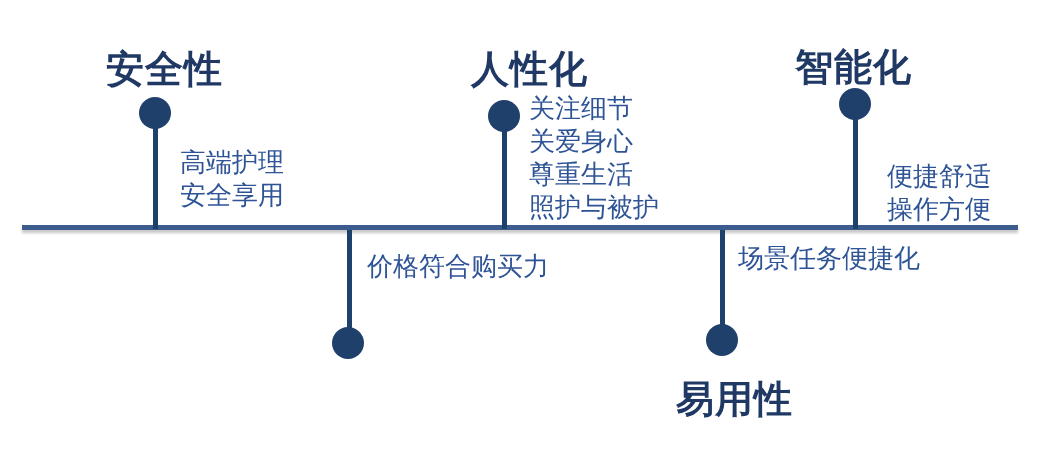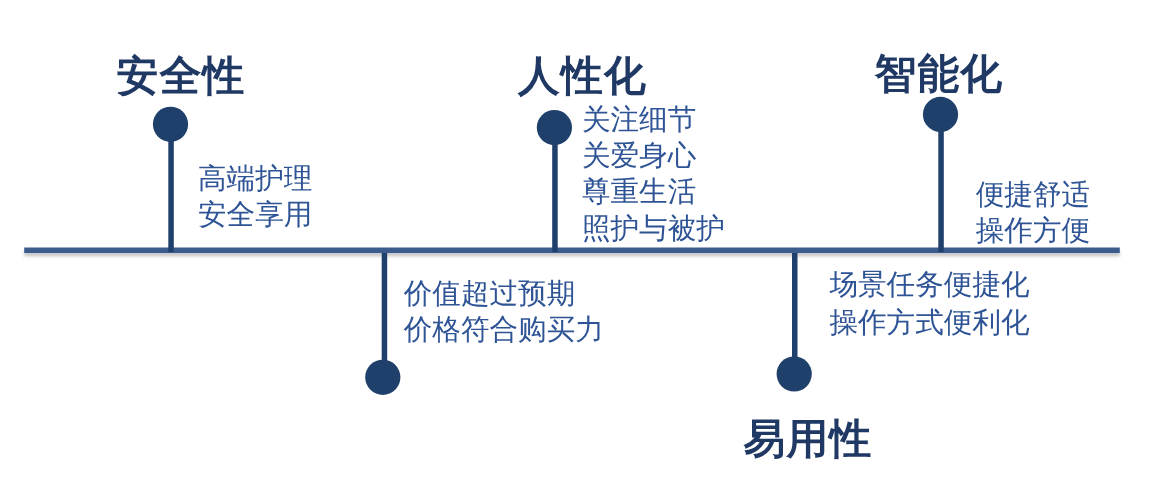--- a/index.html
+++ b/index.html
@@ -70,21 +70,21 @@
   .n3-details{ left: 887px; top: 112px; margin-top: 48px; }
   
   .n4-stem   { left: 347px; top: 230px; height: 100px; }
   .n4-circle { left: 332px; top: 327px; }
   .n4-title  { left: 297px; top: 372px; }
   .n4-details{ left: 367px; top: 250px; }
   
   .n5-stem   { left: 720px; top: 230px; height: 98px; }
   .n5-circle { left: 706px; top: 324px; }
   .n5-title  { left: 676px; top: 374px; }
-  .n5-details{ left: 738px; top: 241px; line-height: 35px; margin-left: 16px; }
+  .n5-details{ left: 738px; top: 241px; line-height: 35px; }
 </style>
 </head>
 <body>
 
 <div class="stage">
 
   <div class="axis"></div>
 
   <div class="node-title n1-title">安全性</div>
   <div class="node-circle n1-circle"></div>
@@ -108,25 +108,23 @@
   <div class="node-circle n3-circle"></div>
   <div class="node-stem n3-stem"></div>
   <div class="node-details n3-details">
     <div>便捷舒适</div>
     <div>操作方便</div>
   </div>
 
   <div class="node-stem n4-stem"></div>
   <div class="node-circle n4-circle"></div>
   <div class="node-details n4-details">
-    <div>价值超过预期</div>
     <div>价格符合购买力</div>
   </div>
 
   <div class="node-stem n5-stem"></div>
   <div class="node-circle n5-circle"></div>
   <div class="node-title n5-title">易用性</div>
   <div class="node-details n5-details">
     <div>场景任务便捷化</div>
-    <div>操作方式便利化</div>
   </div>
 
 </div>
 
 </body></html>

